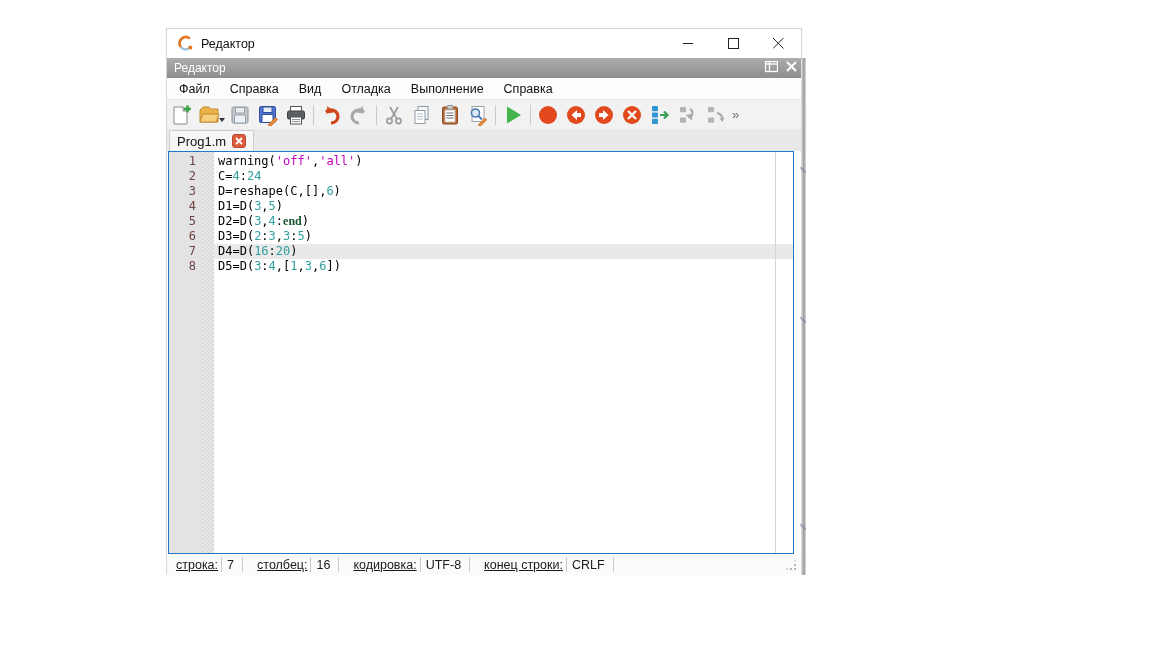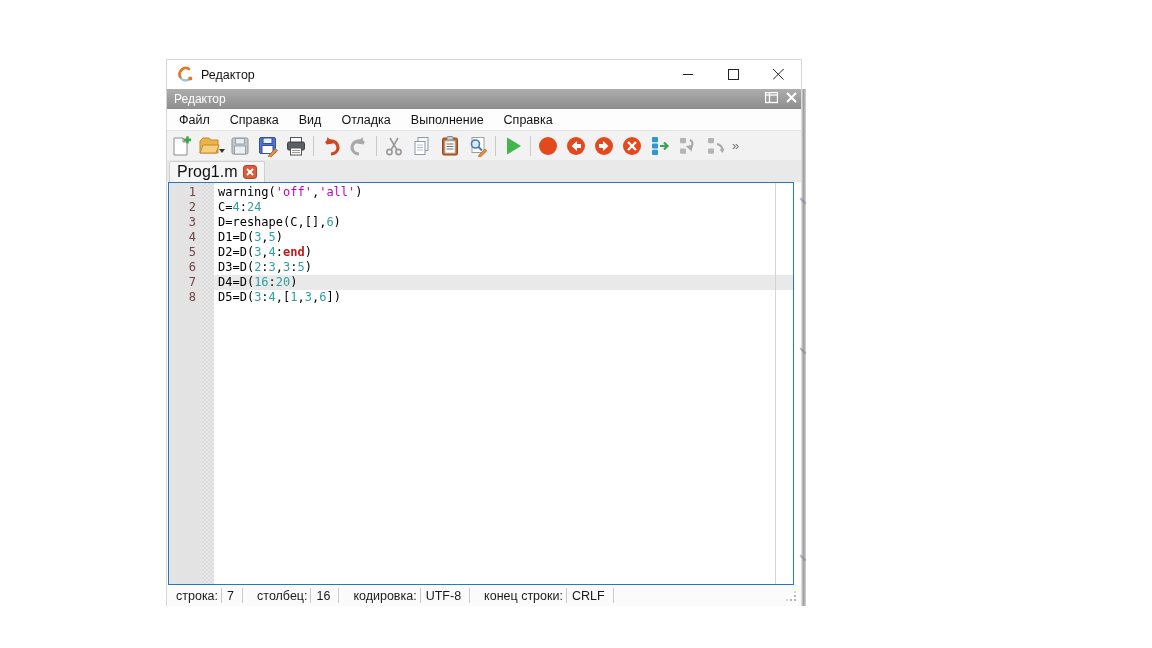--- a/index.html
+++ b/index.html
@@ -2,21 +2,21 @@
 <html><head>
 <meta charset="utf-8">
 <style>
   * { margin:0; padding:0; box-sizing:border-box; }
   html,body { width:1152px; height:648px; background:#fff; overflow:hidden;
               font-family:"Liberation Sans", sans-serif; }
   .page { position:relative; width:1152px; height:648px; background:#fff; }
 
   
   .win { position:absolute; left:166px; top:28px; width:636px; height:547px;
-         background:#fff; border:1px solid #d6d6d6;margin-top:31px; }
+         background:#fff; border:1px solid #d6d6d6; }
   .win-right-shadow { position:absolute; right:-5px; top:29px; bottom:-1px; width:5px;
          background:linear-gradient(90deg,#e9e9e9,#9a9a9a 55%,#d9d9d9); }
   .edge-artifact { position:absolute; width:8px; height:2px; background:#7b7fa0; opacity:.55;
          transform:rotate(45deg); }
 
   
   .titlebar { position:absolute; left:0; top:0; right:0; height:29px; background:#fff;
               display:flex; align-items:center; }
   .titlebar .logo { margin-left:10px; width:17px; height:17px; }
   .titlebar .t-text { margin-left:7px; font-size:12.5px; color:#111; }
@@ -43,47 +43,47 @@
   .tsep { width:1px; height:20px; background:#c9c9c9; margin:0 3px; flex:0 0 auto; }
   .tb-overflow { font-size:13px; color:#707070; margin-left:2px; }
   .drop-caret { width:0; height:0; border-left:3.5px solid transparent; border-right:3.5px solid transparent;
                 border-top:4px solid #333; margin:10px 1px 0 -4px; }
 
   
   .tabbar { position:absolute; left:0; top:100px; right:0; height:22px; background:#e9e9e9; }
   .tab { position:absolute; left:2px; top:1px; height:21px; background:#f6f6f6;
          border:1px solid #cfcfcf; border-bottom:none; border-radius:2px 2px 0 0;
          display:flex; align-items:center; padding:0 7px; gap:6px; }
-  .tab-label { font-size:16px; color:#111; }
+  .tab-label { font-size:13px; color:#111; }
   .tab-close { width:14px; height:14px; border-radius:3px; background:#dd5b3c; border:1px solid #b5492c;
                display:flex; align-items:center; justify-content:center; }
 
   
   .editor { position:absolute; left:1px; top:122px; width:626px; height:403px;
             background:#fff; border:1px solid #2377c8; overflow:hidden; }
   .gutter-bg { position:absolute; left:0; top:0; bottom:0; width:33px; background:#e3e3e3; }
   .fold-bg { position:absolute; left:33px; top:0; bottom:0; width:12px;
              background:repeating-conic-gradient(#dadada 0% 25%, #e9e9e9 0% 50%) 0 0/4px 4px; }
   .edge-line { position:absolute; left:606px; top:0; bottom:0; width:1px; background:#d4d4d4; }
   .code-lines { position:absolute; left:0; top:2px; right:0;
                 font-family:"DejaVu Sans Mono", monospace; font-size:12px; line-height:15px; }
   .code-row { display:flex; height:15px; }
   .code-row .ln { width:33px; text-align:right; padding-right:6px; color:#6e4444; flex:0 0 auto; }
   .code-row .fold { width:12px; flex:0 0 auto; }
   .code-row .code { flex:1 1 auto; padding-left:4px; white-space:pre; color:#000; }
   .code-row.current .code { background:#e9e9e9; }
   .seg-s { color:#bf00bf; }
   .seg-n { color:#2f9f9f; }
-  .seg-k { color:#b91c1c; font-weight:bold; }
+  .seg-k { color:#14532d; font-weight:bold;font-family:Liberation Serif, serif; }
 
   
   .statusbar { position:absolute; left:0; top:525px; right:0; height:21px; background:#fbfbfb;
                display:flex; align-items:center; font-size:12.5px; color:#1a1a1a; padding-left:5px; }
   .sfield { display:flex; align-items:center; }
-  .sfield .slabel { padding:0 3px 0 4px; }
+  .sfield .slabel { padding:0 3px 0 4px;text-decoration:underline; }
   .sfield .ssep { width:1px; height:15px; background:#c9c9c9; }
   .sfield .svalue { padding:0 8px 0 5px; min-width:20px; }
   .sgap { width:10px; }
   .size-grip { position:absolute; right:5px; bottom:4px; width:10px; height:10px; }
   .size-grip i { position:absolute; width:2px; height:2px; background:#b5b5b5; }
 </style>
 </head>
 <body>
 
 <div class="page">

